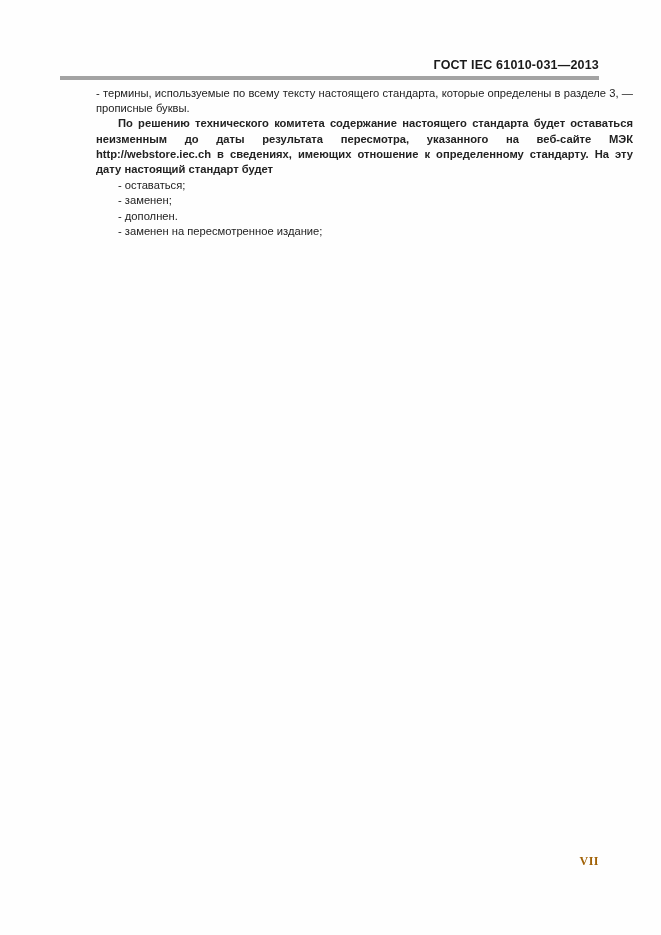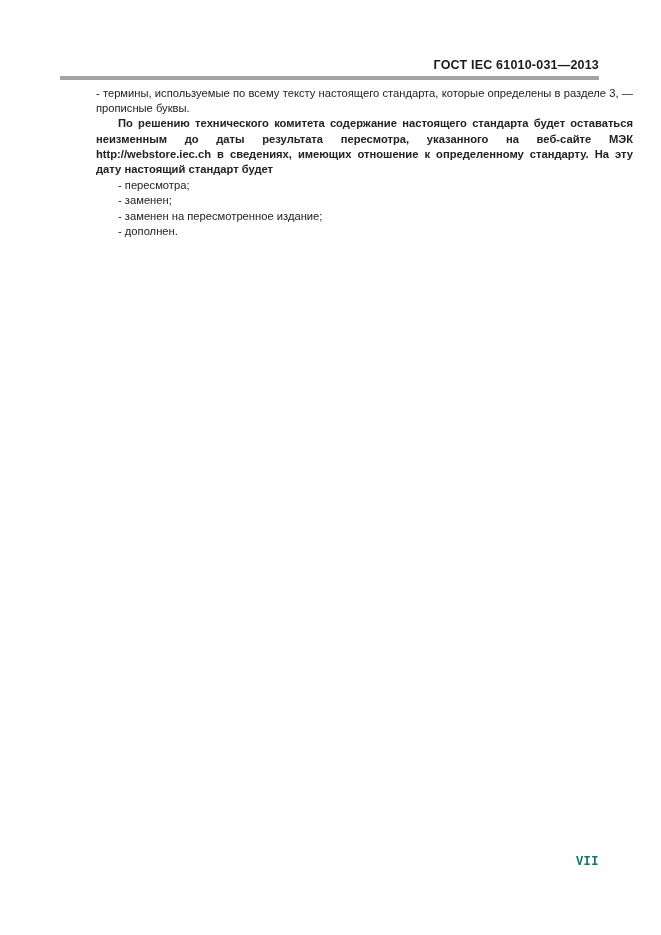--- a/index.html
+++ b/index.html
@@ -66,42 +66,42 @@
   .list-wrap {
     margin-top: 1px;
   }
   
   .page-number {
     position: absolute;
     right: 62px;
     bottom: 66px;
     font-size: 12px;
     font-weight: bold;
-    font-family: Liberation Mono, monospace;
-    color: #0f766e;
+    font-family: Liberation Serif, serif;
+    color: #a16207;
     letter-spacing: 0.5px;
   }
 </style>
 </head>
 <body>
 
 <div class="page">
 
   <div class="doc-header">ГОСТ IEC 61010-031—2013</div>
 
   <div class="content">
 
     <p class="para">- термины, используемые по всему тексту настоящего стандарта, которые определены в разделе 3, — прописные буквы.</p>
 
     <p class="para indent">По решению технического комитета содержание настоящего стандарта будет оставаться неизменным до даты результата пересмотра, указанного на  веб-сайте МЭК http://webstore.iec.ch  в сведениях, имеющих отношение к определенному стандарту. На эту дату настоящий стандарт будет</p>
 
     <div class="list-wrap">
-      <p class="list-item">- пересмотра;</p>
+      <p class="list-item">- оставаться;</p>
       <p class="list-item">- заменен;</p>
+      <p class="list-item">- дополнен.</p>
       <p class="list-item">- заменен на пересмотренное издание;</p>
-      <p class="list-item">- дополнен.</p>
     </div>
 
   </div>
 
   <div class="page-number">VII</div>
 
 </div>
 
 </body></html>

